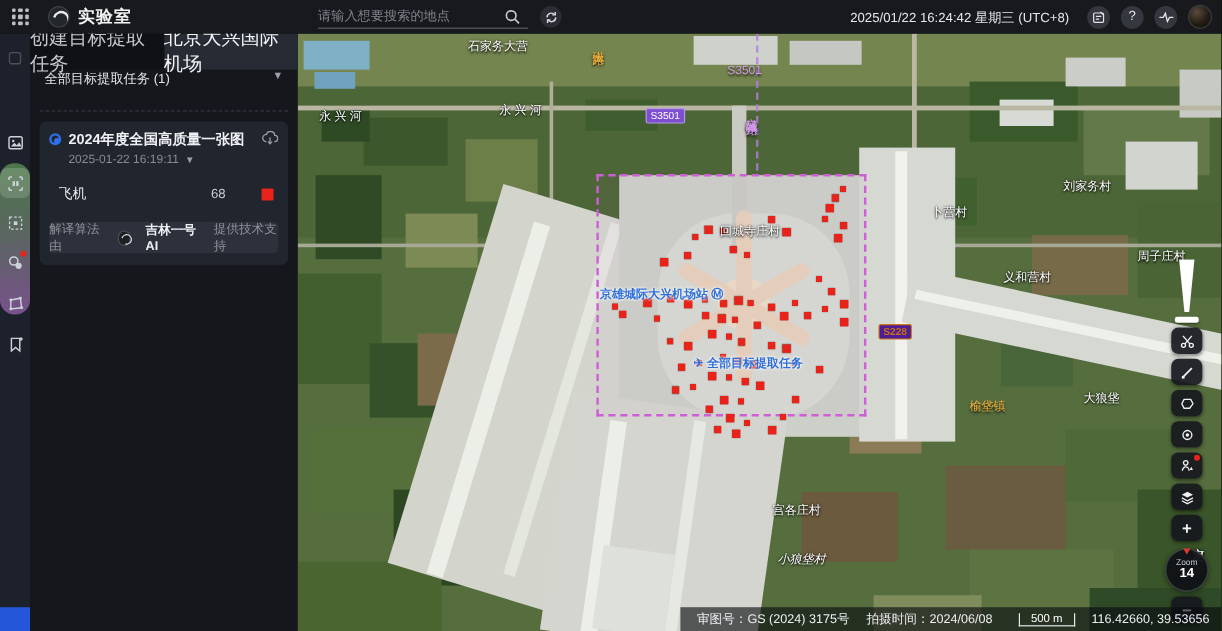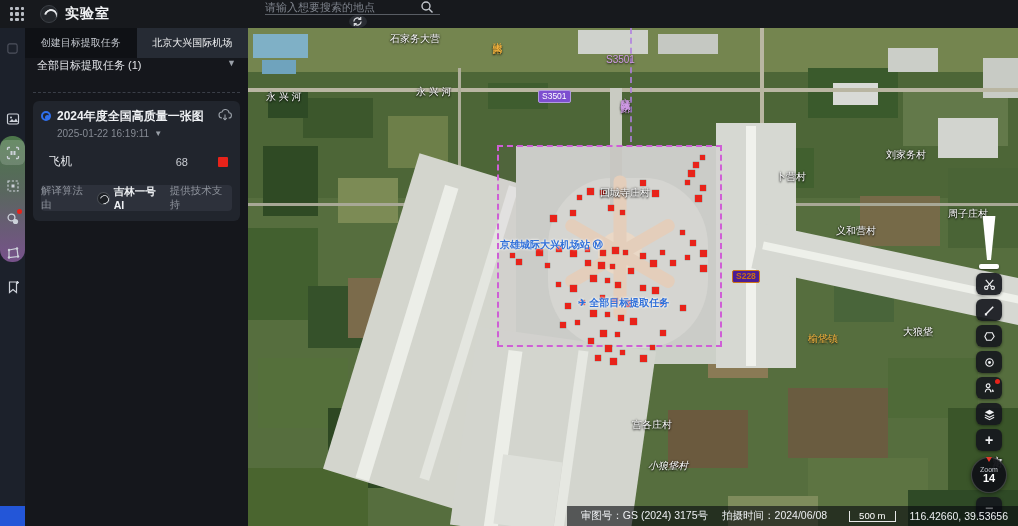--- a/index.html
+++ b/index.html
@@ -13,21 +13,21 @@
   .apps-grid { width:14px; height:14px; margin-left:10px; display:grid;
                grid-template-columns:repeat(3,1fr); grid-template-rows:repeat(3,1fr); gap:2px; }
   .apps-grid i { background:#b9bdc4; border-radius:1px; }
   .logo-wrap { display:flex; align-items:center; margin-left:16px; gap:7px; }
   .logo-circle { width:18px; height:18px; border-radius:50%; background:#23262b; border:1px solid #3c4046;
                  position:relative; overflow:hidden; }
   .logo-circle::after { content:""; position:absolute; left:3px; top:3px; width:10px; height:10px;
                  border:2px solid #e8eaed; border-radius:50%; border-left-color:transparent; border-bottom-color:transparent;
                  transform:rotate(-30deg); }
   .app-title { color:#f2f3f5; font-size:14px; font-weight:bold; letter-spacing:1px; }
-  .search-zone { position:absolute; left:265px; top:0; height:28px; display:flex; align-items:center;flex-direction:column; }
+  .search-zone { position:absolute; left:265px; top:0; height:28px; display:flex; align-items:center; }
   .search-box { width:175px; height:20px; border-bottom:1px solid #595d64; display:flex; align-items:center; }
   .search-box input { background:transparent; border:0; outline:none; color:#d8dade; font-size:11px; width:155px;
                       font-family:"Liberation Sans", sans-serif; }
   .search-box input::placeholder { color:#7d828b; }
   .tb-icon { width:14px; height:14px; color:#c2c6cd; flex:0 0 auto; }
   .sync-btn { width:18px; height:18px; margin-left:10px; border-radius:50%; background:#2a2d33;
               display:flex; align-items:center; justify-content:center; color:#d8dade; }
   .topbar-right { position:absolute; right:8px; top:0; height:28px; display:flex; align-items:center; gap:9px; }
   .datetime { color:#e4e6ea; font-size:11px; margin-right:6px; }
   .round-btn { width:19px; height:19px; border-radius:50%; background:#34373d; color:#e2e4e8;
@@ -43,41 +43,41 @@
                    border-radius:12px; opacity:.95; }
   .rail-item { position:absolute; left:0; width:25px; height:25px; display:flex; align-items:center;
                justify-content:center; color:#cdd2da; }
   .rail-item.active-bg { background:rgba(255,255,255,.16); border-radius:6px; }
   .rail-item .dot { position:absolute; right:3px; top:3px; width:5px; height:5px; border-radius:50%; background:#e8231a; }
   .rail-bottom { position:absolute; left:0; bottom:0; width:25px; height:20px; background:#2356d8; }
 
   
   #panel { position:absolute; left:25px; top:28px; width:223px; height:498px; background:#15171c; z-index:40; }
   .tabs { display:flex; height:30px; }
-  .tab { flex:1; display:flex; align-items:center; justify-content:center; font-size:10px; color:#c3c7ce;
+  .tab { flex:1; display:flex; align-items:center; justify-content:center; font-size:16px; color:#c3c7ce;
          background:#0f1115; cursor:pointer;font-family:Liberation Serif, serif; }
   .tab.active { background:#262b34; color:#f2f3f5; }
   .filter-row { height:34px; display:flex; align-items:flex-start; padding:0 12px; color:#e2e4e8; font-size:11px; }
   .filter-row .caret { margin-left:auto; color:#9aa0a8; font-size:9px; }
   .dashed-sep { border-top:1px dashed #3a3e47; margin:0 8px; }
   .task-card { margin:8px; background:#21252d; border-radius:6px; padding:8px 8px 10px 8px; }
   .task-head { display:flex; align-items:flex-start; gap:6px; }
   .radio { width:10px; height:10px; border-radius:50%; border:2px solid #2f6fed; margin-top:2px; position:relative; flex:0 0 auto; }
   .radio::after { content:""; position:absolute; left:1.5px; top:1.5px; width:5px; height:5px; border-radius:50%; background:#2f6fed; }
   .task-title { color:#eef0f3; font-size:12px; font-weight:bold; line-height:1.25; }
   .dl-icon { margin-left:auto; color:#9aa0a8; }
   .task-time { color:#868b94; font-size:10px; margin:4px 0 6px 16px; display:flex; align-items:center; gap:5px; }
   .task-time .caret { font-size:8px; color:#9aa0a8; }
   .t-header { display:flex; color:#8a8f98; font-size:10.5px; padding:6px 4px 5px 8px; border-bottom:1px solid #383d47; }
   .t-header .c2 { margin-left:auto; margin-right:34px; }
   .t-row { display:flex; align-items:center; color:#e6e8ec; font-size:11.5px; padding:9px 4px 8px 8px; }
   .t-row .cnt { margin-left:auto; margin-right:30px; color:#c9ccd2; font-size:11px; }
   .swatch { width:10px; height:10px; border-radius:1px; }
   .algo-bar { margin-top:8px; background:#2d313b; border-radius:4px; height:26px; display:flex;
-              align-items:center; justify-content:center; gap:4px; font-size:10.5px; color:#8d929b; }
+              align-items:center; justify-content:center; gap:12px; font-size:10.5px; color:#8d929b; }
   .algo-logo { width:13px; height:13px; border-radius:50%; background:#1c1f24; border:1px solid #4a4e55; position:relative; }
   .algo-logo::after { content:""; position:absolute; left:2px; top:2px; width:7px; height:7px; border:1.5px solid #dfe2e6;
               border-radius:50%; border-left-color:transparent; transform:rotate(-30deg); }
   .algo-brand { color:#eef0f3; font-weight:bold; }
 
   
   #map { position:absolute; left:248px; top:28px; width:770px; height:498px; overflow:hidden; background:#5d7444; }
   .patch { position:absolute; }
   .terminal-core { position:absolute; border-radius:50%; background:#ecdcc6; }
   .terminal-arm { position:absolute; height:13px; background:#e6d2ba; border-radius:6px; transform-origin:0 50%; }
@@ -151,20 +151,38 @@
         </span>
       </div>
       <div class="sync-btn">
         <svg viewBox="0 0 12 12" width="11" height="11">
             <path d="M2 6a4 4 0 0 1 7-2.5" fill="none" stroke="currentColor" stroke-width="1.3"></path>
             <path d="M9.5 1v2.7H6.8" fill="none" stroke="currentColor" stroke-width="1.3"></path>
             <path d="M10 6a4 4 0 0 1-7 2.5" fill="none" stroke="currentColor" stroke-width="1.3"></path>
             <path d="M2.5 11V8.3h2.7" fill="none" stroke="currentColor" stroke-width="1.3"></path>
           </svg>
       </div>
+    </div>
+    <div class="topbar-right">
+      <span class="datetime">2025/01/22 16:24:42 星期三 (UTC+8)</span>
+      <span class="round-btn">
+        <svg viewBox="0 0 12 12" width="11" height="11">
+            <rect x="1.5" y="2" width="9" height="8.5" rx="1" fill="none" stroke="currentColor" stroke-width="1.1"></rect>
+            <line x1="3.5" y1="5" x2="8.5" y2="5" stroke="currentColor" stroke-width="1.1"></line>
+            <line x1="3.5" y1="7.5" x2="6.5" y2="7.5" stroke="currentColor" stroke-width="1.1"></line>
+            <line x1="7.5" y1="1" x2="10" y2="3.5" stroke="currentColor" stroke-width="1.1"></line>
+          </svg>
+      </span>
+      <span class="round-btn">?</span>
+      <span class="round-btn">
+        <svg viewBox="0 0 14 10" width="12" height="9">
+            <polyline points="0,5 4,5 6,1 8,9 10,5 14,5" fill="none" stroke="currentColor" stroke-width="1.3"></polyline>
+          </svg>
+      </span>
+      <span class="avatar"></span>
     </div>
   </div>
 
   <div id="rail">
     <div class="rail-gradient"></div>
     <div class="rail-item" style="top:8px;opacity:.35">
       <svg viewBox="0 0 14 14" width="13" height="13">
           <rect x="2" y="2" width="10" height="10" rx="2" fill="none" stroke="#aab" stroke-width="1.2"></rect>
         </svg>
     </div>
@@ -400,21 +418,21 @@
         <div class="map-label lbl-purple vertical" style="left: 370px; top: 62px;">京雄城际铁路</div>
         <div class="map-label lbl-white" style="left: 352px; top: 158px;">回城寺庄村</div>
         <div class="map-label lbl-white" style="left: 528px; top: 142px;">卜营村</div>
         <div class="map-label lbl-white" style="left: 638px; top: 120px;">刘家务村</div>
         <div class="map-label lbl-white" style="left: 588px; top: 196px;">义和营村</div>
         <div class="map-label lbl-white" style="left: 700px; top: 179px;">周子庄村</div>
         <div class="map-label lbl-blue" style="left: 252px; top: 210px;">京雄城际大兴机场站 Ⓜ</div>
         <div class="map-label lbl-blue" style="left: 330px; top: 268px;">✈ 全部目标提取任务</div>
         <div class="map-label lbl-orange" style="left: 560px; top: 304px;">榆垡镇</div>
         <div class="map-label lbl-white" style="left: 655px; top: 297px;">大狼垡</div>
-        <div class="map-label lbl-white" style="left: 372px; top: 390px; padding-left: 12px;">宫各庄村</div>
+        <div class="map-label lbl-white" style="left: 384px; top: 390px; padding-left: 12px;">宫各庄村</div>
         <div class="map-label lbl-white" style="left: 400px; top: 431px; font-style: italic;">小狼垡村</div>
         <div class="map-label lbl-white vertical" style="left: 742px; top: 420px;">永定河</div>
         <div class="badge badge-purple" style="left: 290px; top: 62px;">S3501</div>
         <div class="badge badge-orange" style="left: 484px; top: 242px;">S228</div>
       </div>
 
     <div id="tools">
       <div class="slider-wedge"></div>
       <div class="slider-bar"></div>
       <div class="tool-btn">

